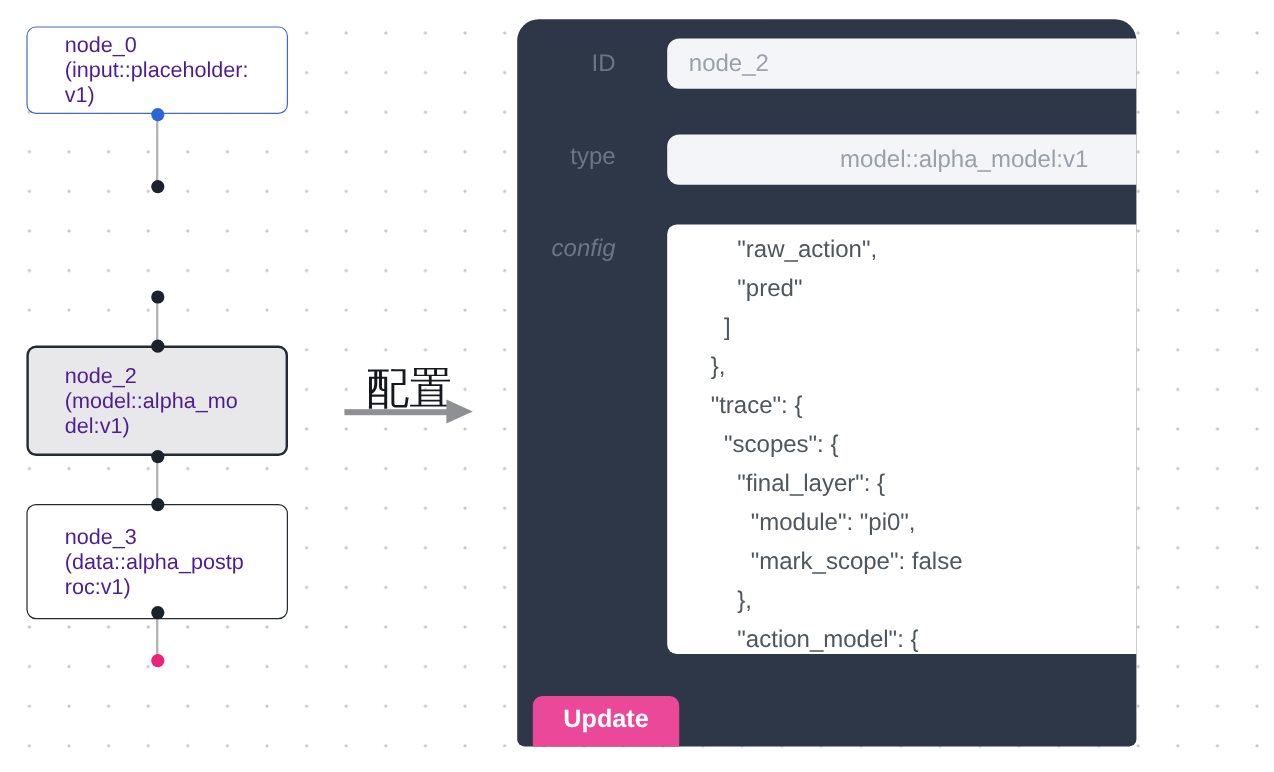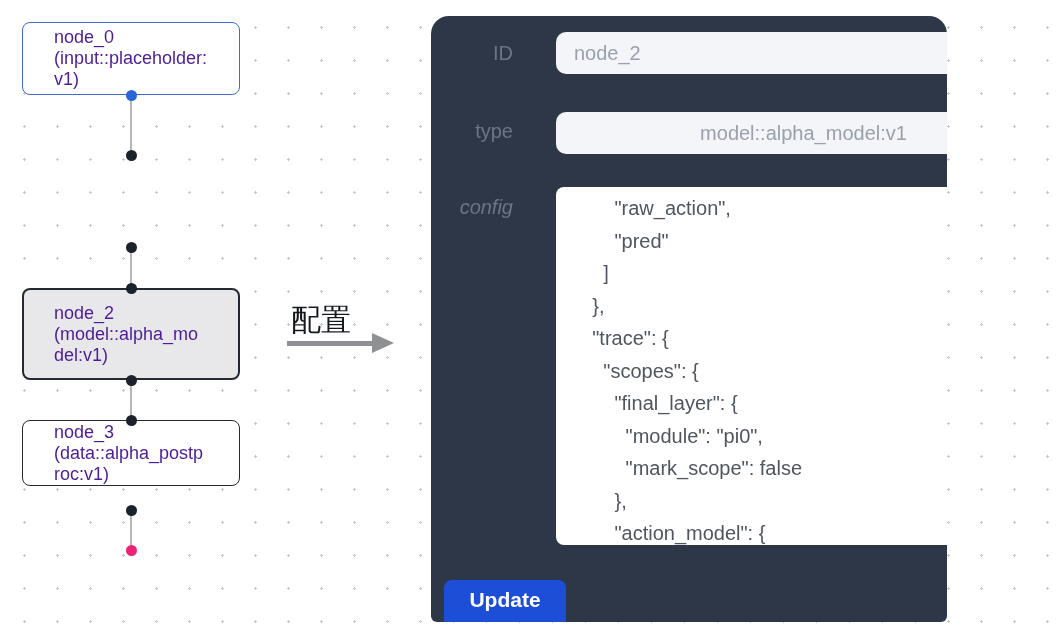--- a/index.html
+++ b/index.html
@@ -25,37 +25,37 @@
     box-sizing:border-box;z-index:2;
   }
   .flow-node .node-text{
     max-width:154px;text-align:left;
     font-size:18px;line-height:21px;color:#4c1d95;
     word-break:break-all;
   }
   .node-0{top:22px;height:73px;border-color:#3f6ad0;}
   .node-1{top:155px;height:92px;}
   .node-2{top:288px;height:92px;background:#e8e8ea;border-width:2px;}
-  .node-3{top:420px;height:66px;}
+  .node-3{top:420px;height:96px;}
   .node-4{top:550px;height:70px;border-color:#e93a80;}
   
   .edge{position:absolute;left:130px;width:2px;background:#b5b5b5;z-index:1;}
   .edge-0{top:95px;height:60px;}
   .edge-1{top:247px;height:41px;}
   .edge-2{top:380px;height:40px;}
   .edge-3{top:510px;height:40px;}
   
   .handle{position:absolute;width:11px;height:11px;border-radius:50%;
     background:#1c222c;z-index:3;left:125.5px;}
   .handle-blue{background:#2a66d8;}
   .handle-pink{background:#ee2277;}
   
   .annotation-label{
-    position:absolute;left:291px;top:300px;
-    font-size:30px;color:#15181c;z-index:2;
+    position:absolute;left:305px;top:300px;
+    font-size:36px;color:#15181c;z-index:2;
   }
   .arrow-shaft{position:absolute;left:287px;top:341px;width:86px;height:5px;background:#8f9093;z-index:2;}
   .arrow-head{position:absolute;left:372px;top:333px;width:0;height:0;
     border-left:22px solid #8f9093;border-top:10.5px solid transparent;border-bottom:10.5px solid transparent;z-index:2;}
   
   .panel{
     position:absolute;left:412px;top:16px;width:516px;height:606px;
     background:#2d3748;border-radius:18px 18px 6px 6px;
     overflow:hidden;z-index:4;margin-left:19px;
   }
@@ -84,21 +84,21 @@
     padding:5px 14px;resize:none;outline:none;overflow:hidden;
     white-space:pre;
   }
   .scroll-thumb{
     position:absolute;right:5px;top:22px;width:9px;height:48px;
     background:#c7c9cc;border-radius:4.5px;
   }
   .resize-grip{position:absolute;right:2px;bottom:3px;}
   .update-button{
     position:absolute;left:13px;top:564px;width:122px;height:48px;
-    background:#1d4ed8;color:#ffffff;border:none;border-radius:8px;
+    background:#ec4899;color:#ffffff;border:none;border-radius:8px;
     font-family:"Liberation Sans","DejaVu Sans",sans-serif;
     font-size:21px;font-weight:600;text-align:center;padding-bottom:10px;
     cursor:pointer;
   }
 </style>
 </head>
 <body>
 
 <div class="canvas-root">
 

